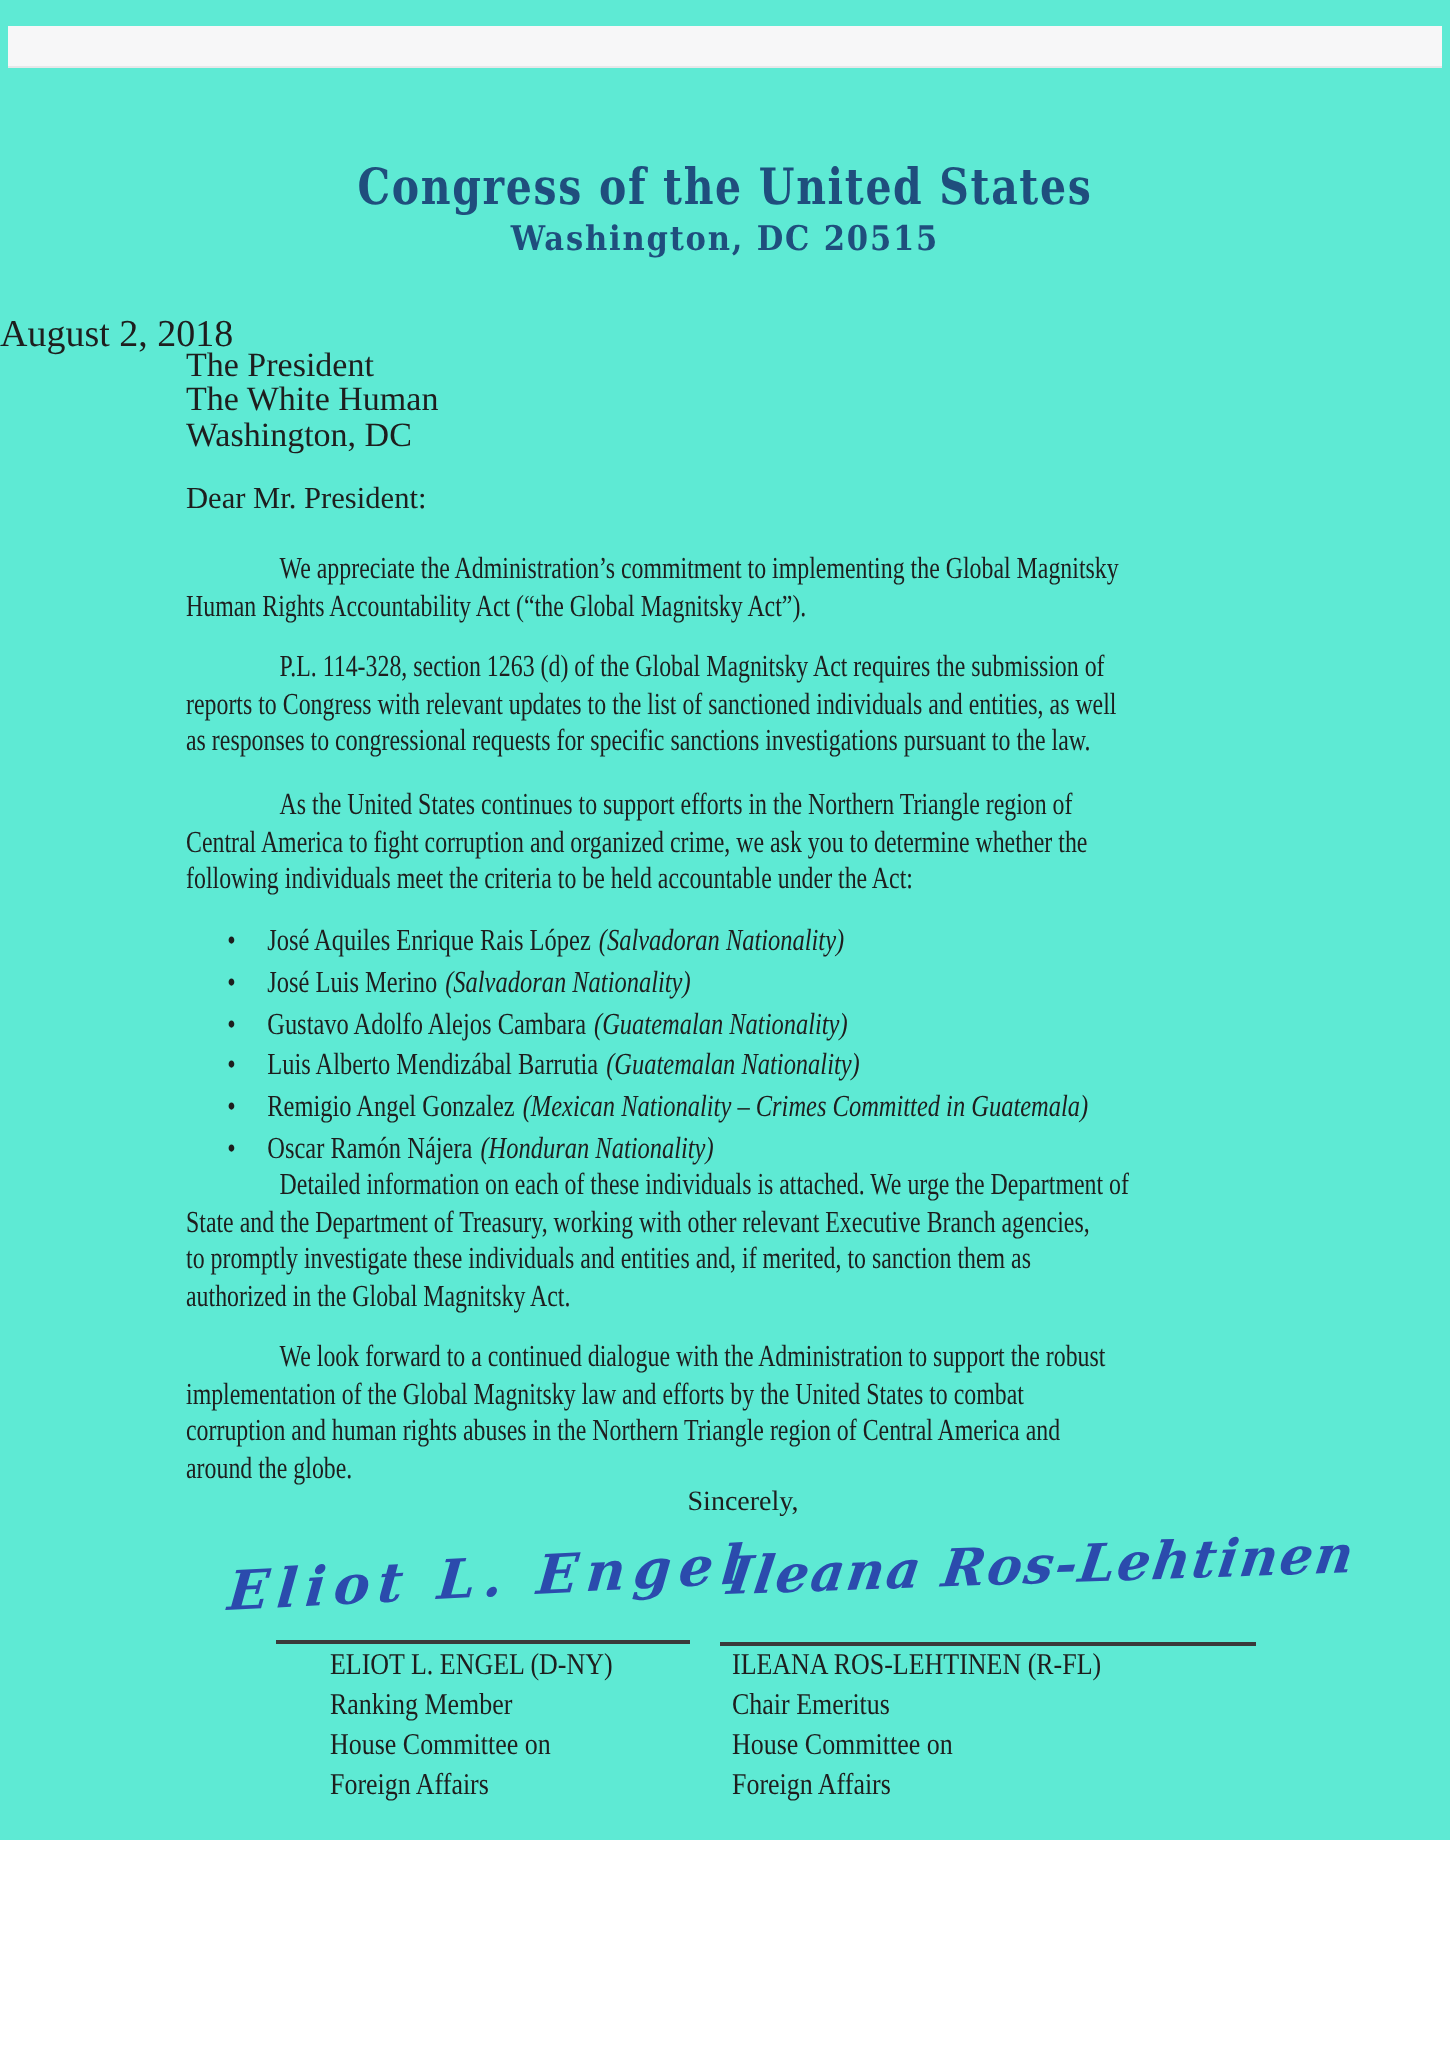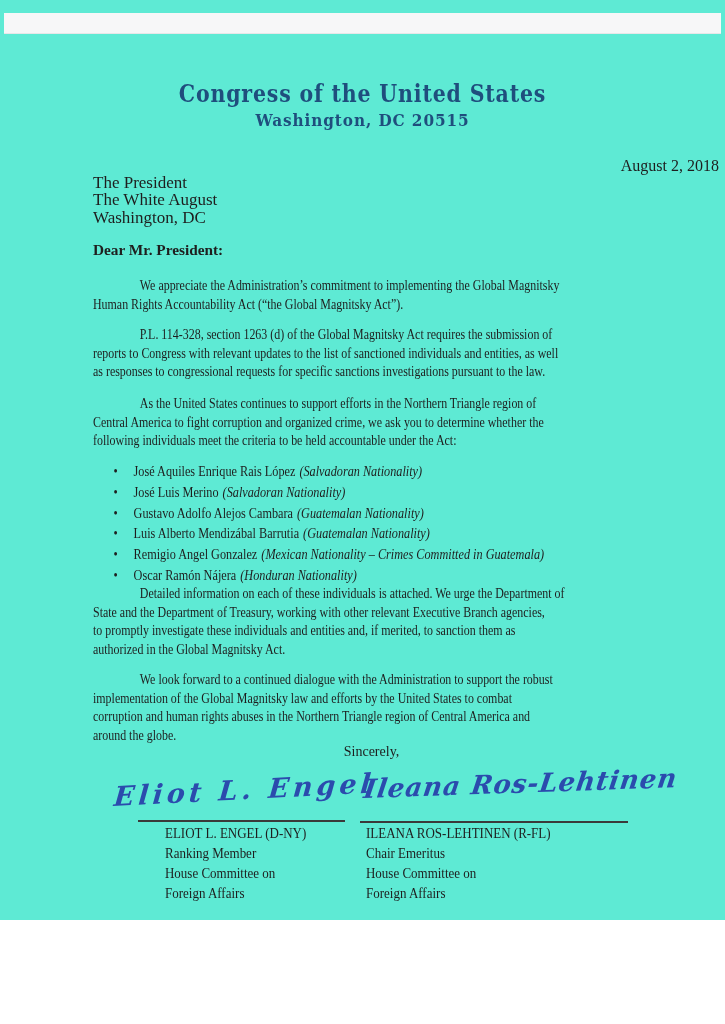--- a/index.html
+++ b/index.html
@@ -19,23 +19,23 @@
     font-family:"DejaVu Serif",serif;font-weight:700;font-size:25px;line-height:27px;
     color:#1f4e7d;transform:scaleX(0.82);transform-origin:50% 0;white-space:nowrap;
     letter-spacing:1px;
   }
   .lh-sub{
     font-family:"DejaVu Serif",serif;font-weight:700;font-size:17px;line-height:19px;
     color:#1f4e7d;margin-top:4px;transform:scaleX(0.9);transform-origin:50% 0;
     white-space:nowrap;letter-spacing:1px;
   }
   
-  .date{position:absolute;top:157px;left:0;right:6px;text-align:right;font-size:16px;padding-left:40px;}
+  .date{position:absolute;top:157px;left:0;right:6px;text-align:left;font-size:19px;}
   .address{position:absolute;top:174px;left:93px;font-size:17px;line-height:17.4px;}
-  .salutation{position:absolute;top:241px;left:93px;font-size:15.3px;font-weight:bold;}
+  .salutation{position:absolute;top:241px;left:93px;font-size:15.3px;}
   
   .para{position:absolute;left:93px;width:720px;font-size:15.3px;line-height:18.5px;
     transform:scaleX(0.78);transform-origin:0 0;}
   .para .line{white-space:nowrap;}
   .para .first{padding-left:60px;}
   .p1{top:276px}.p2{top:325px}.p3{top:394px}.p4{top:584px}.p5{top:670px}
   
   .bullets{position:absolute;top:461px;left:112px;width:720px;margin:0;padding:0;
     list-style:none;font-size:15.3px;line-height:20.8px;
     transform:scaleX(0.80);transform-origin:0 0;}
@@ -71,21 +71,21 @@
 
   <div class="letterhead">
     <div class="lh-title">Congress of the United States</div>
     <div class="lh-sub">Washington, DC 20515</div>
   </div>
 
   <div class="date">August 2, 2018</div>
 
   <div class="address">
     <div>The President</div>
-    <div>The White August</div>
+    <div>The White Human</div>
     <div>Washington, DC</div>
   </div>
 
   <div class="salutation">Dear Mr. President:</div>
 
   <div class="para p1">
     <div class="line first">We appreciate the Administration’s commitment to implementing the Global Magnitsky</div>
     <div class="line">Human Rights Accountability Act (“the Global Magnitsky Act”).</div>
   </div>
 

